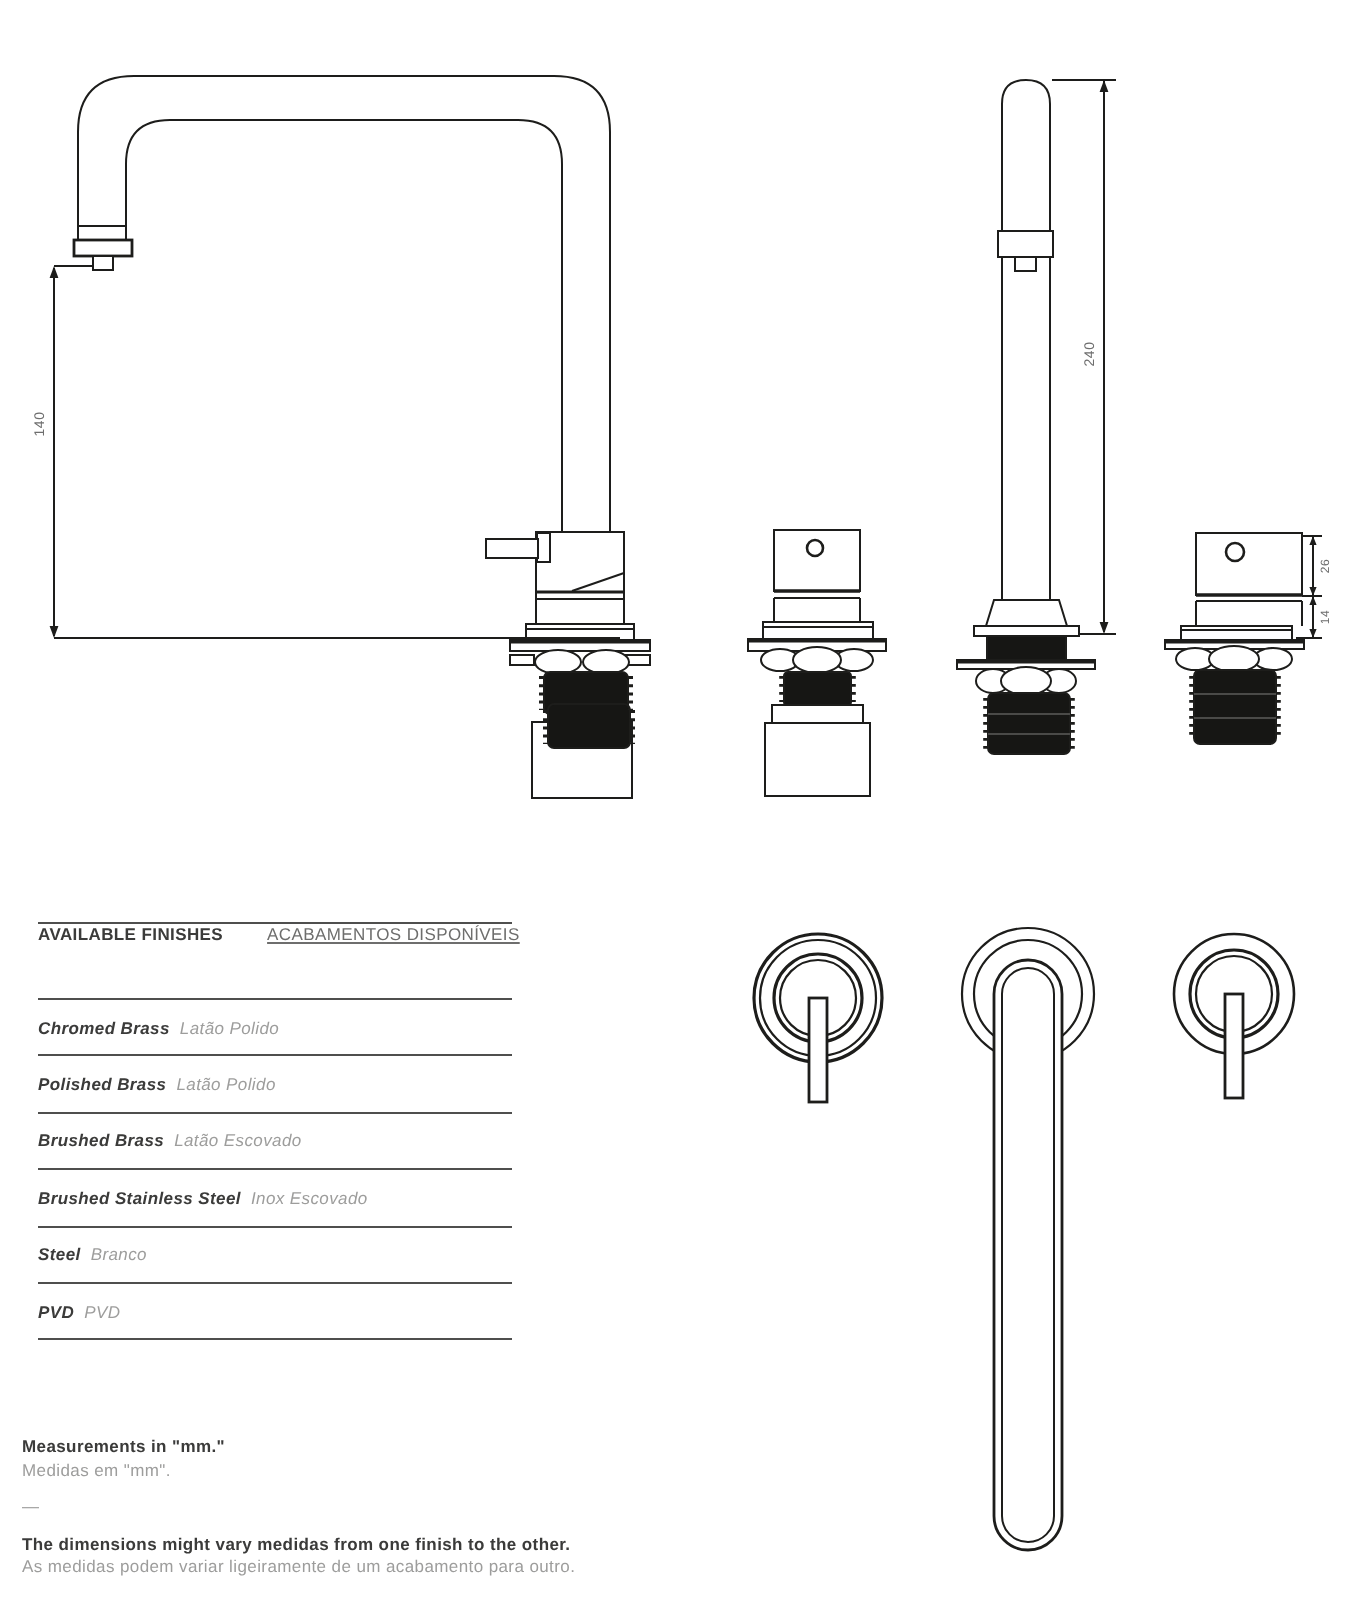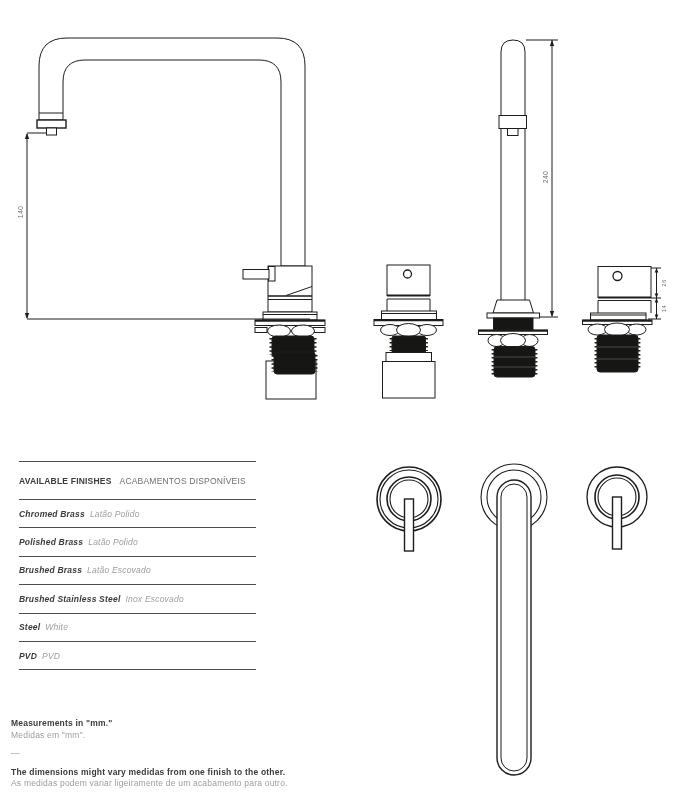--- a/index.html
+++ b/index.html
@@ -7,26 +7,26 @@
           font-family:"Liberation Sans",sans-serif;color:#3b3b3a;}
   svg{position:absolute;display:block;}
   #drawings{left:0;top:0;}
   #topviews{left:360px;top:440px;}
   .dim-text{fill:#6e6e6e;font-size:7px;font-family:"Liberation Sans",sans-serif;letter-spacing:.3px;}
   .dim-text.small{font-size:6px;}
 
   
   .finishes{position:absolute;left:19px;top:461px;width:237px;
             border-top:1.5px solid #4f4f4e;border-bottom:1.5px solid #4f4f4e;}
-  .f-header{height:37px;display:flex;align-items:center;gap:8px;white-space:nowrap;}
+  .f-header{height:37px;display:flex;gap:22px;white-space:nowrap;}
   .f-row{height:27.4px;display:flex;align-items:center;gap:5px;border-top:1.5px solid #4f4f4e;white-space:nowrap;font-style:italic;}
   .en{font-weight:bold;font-size:8.5px;color:#3b3b3a;letter-spacing:.2px;}
   .pt{font-size:8.5px;color:#9d9d9c;letter-spacing:.2px;}
   .f-header .en{font-size:8.5px;}
-  .f-header .pt{color:#6e6e6d;}
+  .f-header .pt{color:#6e6e6d;text-decoration:underline;}
 
   
   .notes{position:absolute;left:11px;top:718px;}
   .notes p{margin:0;font-size:8.5px;line-height:11.5px;letter-spacing:.2px;}
   .n-bold{font-weight:bold;color:#3b3b3a;}
   .n-gray{color:#9d9d9c;}
   .n-dash{color:#9d9d9c;margin:7px 0 7px 0 !important;}
 </style>
 </head>
 <body>
@@ -212,21 +212,21 @@
     <div class="f-row">
       <span class="en">Brushed Brass</span>
       <span class="pt">Latão Escovado</span>
     </div>
     <div class="f-row">
       <span class="en">Brushed Stainless Steel</span>
       <span class="pt">Inox Escovado</span>
     </div>
     <div class="f-row">
       <span class="en">Steel</span>
-      <span class="pt">White</span>
+      <span class="pt">Branco</span>
     </div>
     <div class="f-row">
       <span class="en">PVD</span>
       <span class="pt">PVD</span>
     </div>
   </div>
 
   <div class="notes">
     <p class="n-bold">Measurements in "mm."</p>
     <p class="n-gray">Medidas em "mm".</p>

